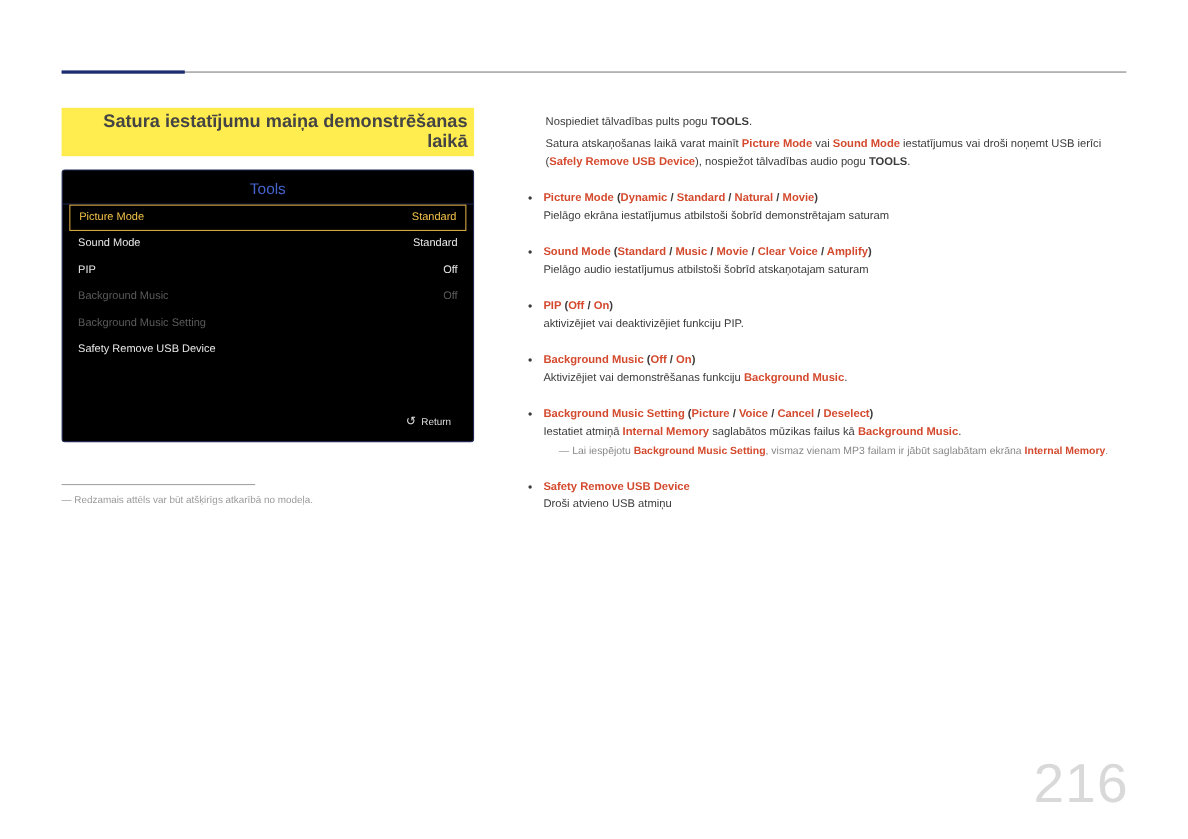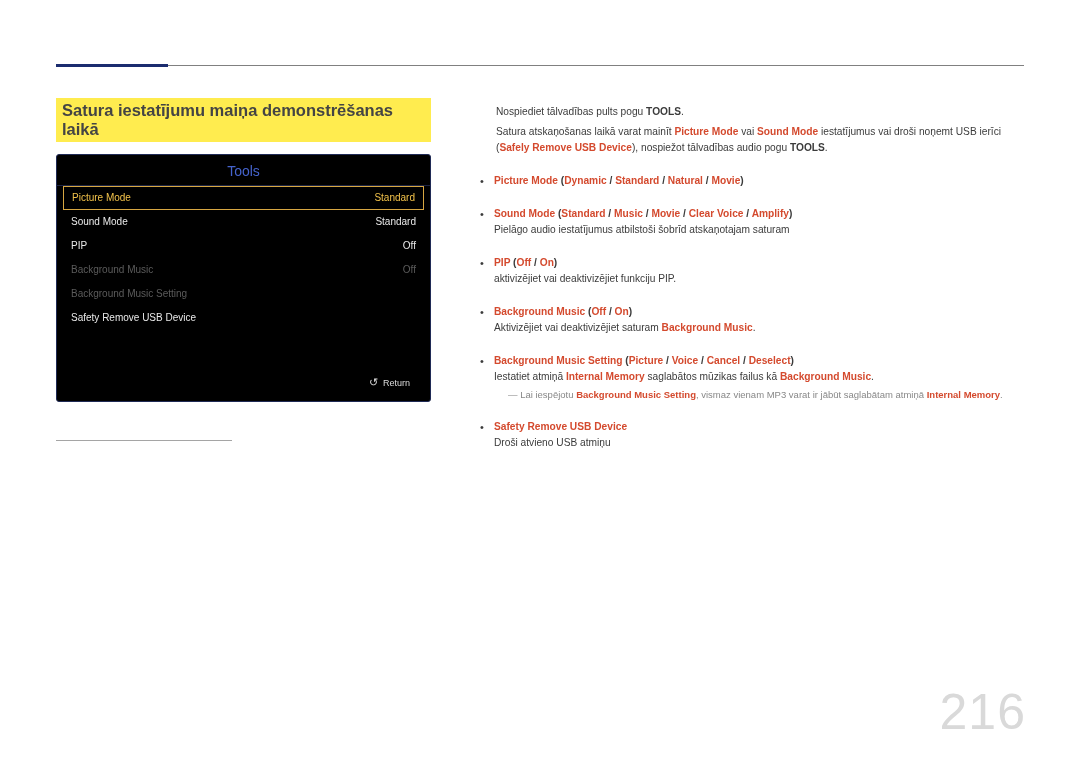--- a/index.html
+++ b/index.html
@@ -35,20 +35,21 @@
     width: 375px;
   }
   .heading {
     display: inline-block;
     background: #ffec4f;
     color: #444;
     font-weight: 700;
     font-size: 16.5px;
     padding: 3px 6px;
     margin-bottom: 12px;
+    text-align: right;
   }
   .tools-panel {
     width: 375px;
     background: #000000;
     border: 1px solid #1f2a55;
     border-radius: 3px;
     padding: 0 0 2px 0;
   }
   .tools-title {
     text-align: center;
@@ -191,51 +192,53 @@
         <span class="val"></span>
       </div>
     </div>
     <div class="tools-footer">
       <span class="return-icon">↻</span>
       <span>Return</span>
     </div>
   </div>
 
   <div class="left-footnote-rule"></div>
+  <div class="left-footnote">Redzamais attēls var būt atšķirīgs atkarībā no modeļa.</div>
 </div>
 
 <div class="right-col">
   <div class="p">
     <span>Nospiediet tālvadības pults pogu </span><span class="bold">TOOLS</span><span>.</span>
   </div>
   <div class="p">
     <span>Satura atskaņošanas laikā varat mainīt </span><span class="hl">Picture Mode</span><span> vai </span><span class="hl">Sound Mode</span><span> iestatījumus vai droši noņemt USB ierīci (</span><span class="hl">Safely Remove USB Device</span><span>), nospiežot tālvadības audio pogu </span><span class="bold">TOOLS</span><span>.</span>
   </div>
 
   <ul class="bullets">
     <li>
       <span class="hl">Picture Mode</span><span class="bold"> (</span><span class="hl">Dynamic</span><span class="bold"> / </span><span class="hl">Standard</span><span class="bold"> / </span><span class="hl">Natural</span><span class="bold"> / </span><span class="hl">Movie</span><span class="bold">)</span><br>
+      <span class="desc">Pielāgo ekrāna iestatījumus atbilstoši šobrīd demonstrētajam saturam</span>
     </li>
     <li>
       <span class="hl">Sound Mode</span><span class="bold"> (</span><span class="hl">Standard</span><span class="bold"> / </span><span class="hl">Music</span><span class="bold"> / </span><span class="hl">Movie</span><span class="bold"> / </span><span class="hl">Clear Voice</span><span class="bold"> / </span><span class="hl">Amplify</span><span class="bold">)</span><br>
       <span class="desc">Pielāgo audio iestatījumus atbilstoši šobrīd atskaņotajam saturam</span>
     </li>
     <li>
       <span class="hl">PIP</span><span class="bold"> (</span><span class="hl">Off</span><span class="bold"> / </span><span class="hl">On</span><span class="bold">)</span><br>
       <span class="desc">aktivizējiet vai deaktivizējiet funkciju PIP.</span>
     </li>
     <li>
       <span class="hl">Background Music</span><span class="bold"> (</span><span class="hl">Off</span><span class="bold"> / </span><span class="hl">On</span><span class="bold">)</span><br>
-      <span class="desc"><span>Aktivizējiet vai deaktivizējiet saturam </span><span class="hl">Background Music</span><span>.</span></span>
+      <span class="desc"><span>Aktivizējiet vai demonstrēšanas funkciju </span><span class="hl">Background Music</span><span>.</span></span>
     </li>
     <li>
       <span class="hl">Background Music Setting</span><span class="bold"> (</span><span class="hl">Picture</span><span class="bold"> / </span><span class="hl">Voice</span><span class="bold"> / </span><span class="hl">Cancel</span><span class="bold"> / </span><span class="hl">Deselect</span><span class="bold">)</span><br>
       <span class="desc"><span>Iestatiet atmiņā </span><span class="hl">Internal Memory</span><span> saglabātos mūzikas failus kā </span><span class="hl">Background Music</span><span>.</span></span>
       <div class="note-indent">
-        <span>Lai iespējotu </span><span class="hl">Background Music Setting</span><span>, vismaz vienam MP3 varat ir jābūt saglabātam atmiņā </span><span class="hl">Internal Memory</span><span>.</span>
+        <span>Lai iespējotu </span><span class="hl">Background Music Setting</span><span>, vismaz vienam MP3 failam ir jābūt saglabātam ekrāna </span><span class="hl">Internal Memory</span><span>.</span>
       </div>
     </li>
     <li>
       <span class="hl">Safety Remove USB Device</span><br>
       <span class="desc">Droši atvieno USB atmiņu</span>
     </li>
   </ul>
 </div>
 
 <div class="page-number">216</div>

